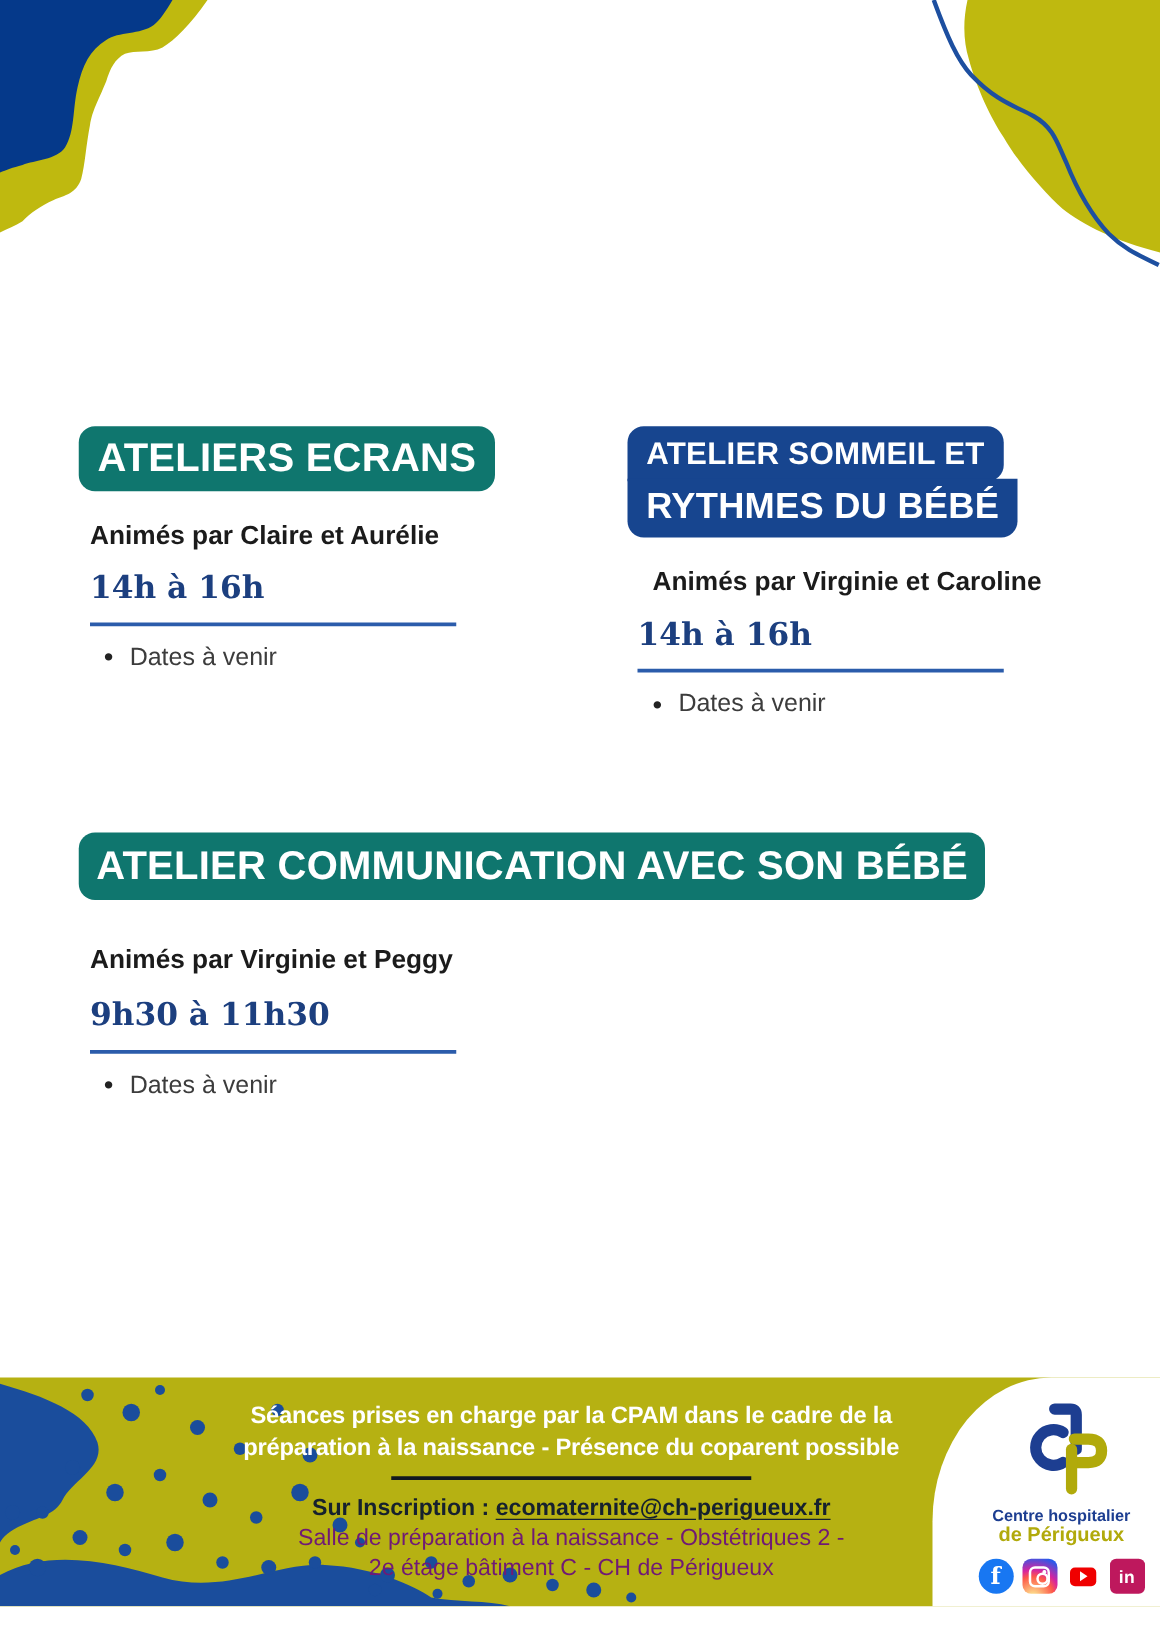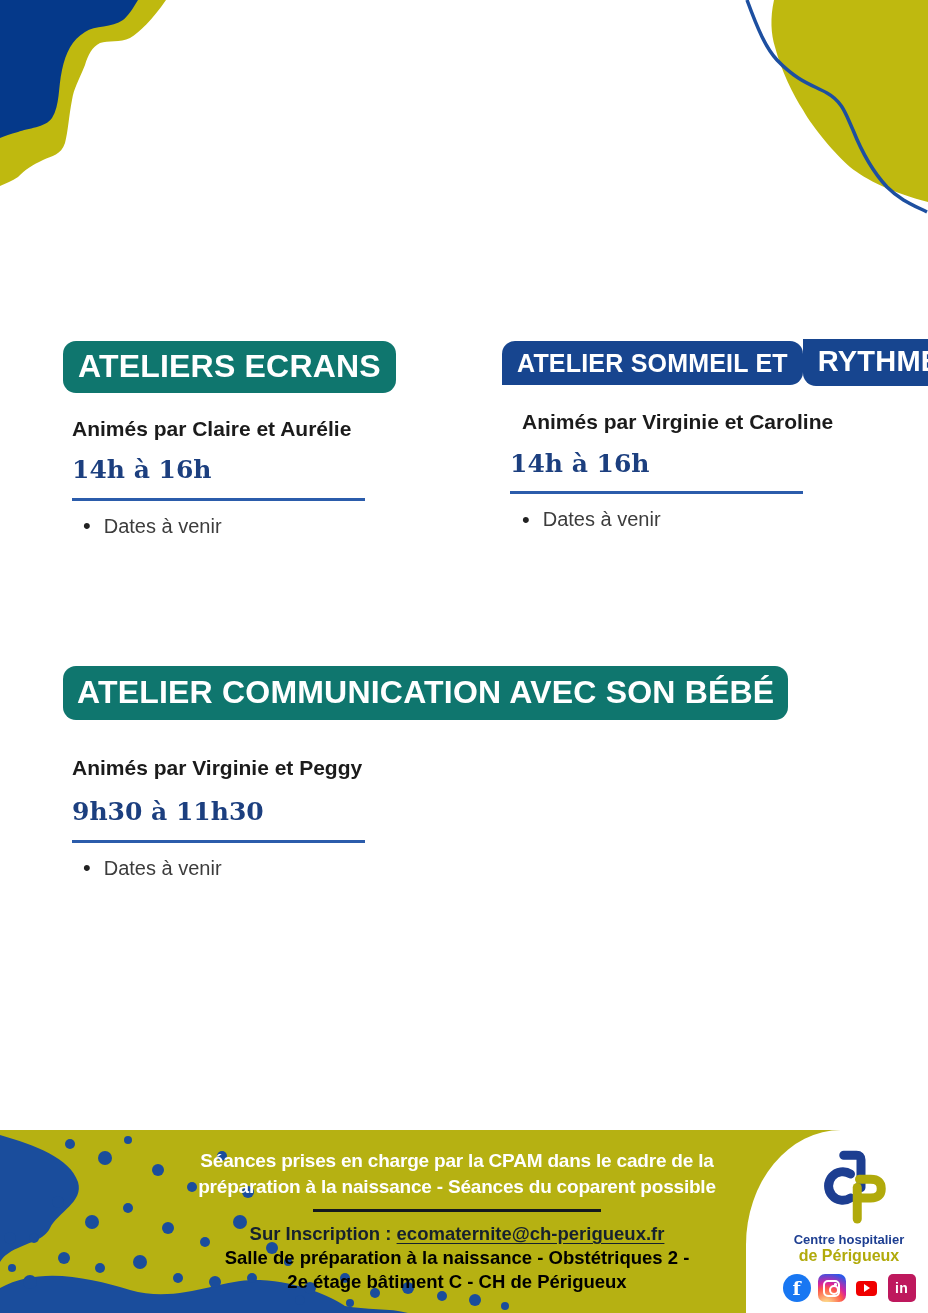--- a/index.html
+++ b/index.html
@@ -16,37 +16,37 @@
   .pill{
     display:inline-block;background:#0f766e;color:#fff;
     font-weight:700;font-size:32px;line-height:1.12;
     padding:8px 15px;border-radius:13px;letter-spacing:.2px;
     white-space:nowrap;
   }
   .pill-row1{border-radius:13px 13px 13px 0;display:inline-block;background:#17458f;color:#fff;
     font-weight:700;font-size:25px;line-height:1.12;padding:8px 15px;letter-spacing:.2px;white-space:nowrap;}
   .pill-row2{border-radius:0 0 13px 13px;display:inline-block;background:#17458f;color:#fff;
     font-weight:700;font-size:29px;line-height:1.12;padding:6px 15px 9px 15px;letter-spacing:.2px;white-space:nowrap;margin-top:-2px;}
-  .pill-stack{display:flex;align-items:flex-start;}
+  .pill-stack{display:flex;flex-direction:column;align-items:flex-start;}
   .fac{margin:24px 0 0 9px;font-size:21px;font-weight:700;color:#1b1b1b;line-height:1.15;}
   .time{margin:15px 0 0 9px;font-family:"DejaVu Serif",serif;font-size:25px;font-weight:700;color:#1c3f7f;line-height:1.15;}
   .rule{margin:13px 0 0 9px;width:293px;height:3px;background:#2b5cab;}
   .bullets{list-style:none;margin:14px 0 0 20px;padding:0;}
   .bullets li{display:flex;align-items:center;font-size:20px;color:#3c3c3c;}
   .bullets .b{color:#222;font-size:22px;margin-right:13px;line-height:1;}
   
-  #footer{position:absolute;left:0;top:1130px;width:928px;height:183px;background:#b6b112;}
+  #footer{position:absolute;left:0;top:1102px;width:928px;height:183px;background:#b6b112;}
   #footer-decor{position:absolute;left:0;top:0;}
   #white-blob{position:absolute;left:746px;top:0;width:182px;height:183px;background:#ffffff;border-top-left-radius:95px 115px;}
   .footer-text{position:absolute;left:150px;top:18px;width:614px;text-align:center;}
   .cpam{margin:0;color:#ffffff;font-size:19px;font-weight:700;line-height:26px;letter-spacing:-.2px;}
   .fdivider{width:288px;height:3px;background:#12181f;margin:9px auto 0 auto;}
   .insc{margin:10px 0 0 0;font-size:18.5px;font-weight:700;color:#16212e;line-height:24px;}
   .insc a{color:#16212e;text-underline-offset:3px;}
-  .addr{margin:0;font-size:18.5px;font-weight:700;color:#000000;line-height:24px;}
+  .addr{margin:0;font-size:18.5px;font-weight:400;color:#701a75;line-height:24px;}
   
   .brand{position:absolute;left:770px;top:0;width:158px;text-align:center;}
   .brand svg{margin-top:14px;}
   .brand-line1{font-size:13px;font-weight:700;color:#1d3e91;line-height:15px;}
   .brand-line2{font-size:16px;font-weight:700;color:#b1aa0b;line-height:18px;}
   .social{margin-top:9px;display:flex;justify-content:center;gap:7px;}
   .tile{width:28px;height:28px;display:flex;align-items:center;justify-content:center;box-sizing:border-box;cursor:pointer;}
   .fb{background:#1877F2;border-radius:50%;color:#fff;font-weight:700;font-size:19px;font-family:"DejaVu Serif",serif;}
   .ig{background:radial-gradient(circle at 30% 110%,#fdf497 0%,#fd5949 45%,#d6249f 60%,#285AEB 90%);border-radius:7px;position:relative;}
   .ig .frame{width:17px;height:17px;border:2px solid #fff;border-radius:5px;position:relative;box-sizing:border-box;}
@@ -157,21 +157,21 @@
         <circle cx="300" cy="170" r="5"></circle>
       <circle cx="12" cy="138" r="4"></circle>
     </g>
   </svg>
 
   <div id="white-blob"></div>
 
   <div class="footer-text">
     <p class="cpam">
       <span>Séances prises en charge par la CPAM dans le cadre de la</span><br>
-      <span>préparation à la naissance - Séances du coparent possible</span>
+      <span>préparation à la naissance - Présence du coparent possible</span>
     </p>
     <div class="fdivider"></div>
     <p class="insc">
       <span>Sur Inscription : </span><a href="#">ecomaternite@ch-perigueux.fr</a>
     </p>
     <p class="addr">
       <span>Salle de préparation à la naissance - Obstétriques 2 -</span><br>
       <span>2e étage bâtiment C - CH de Périgueux</span>
     </p>
   </div>

